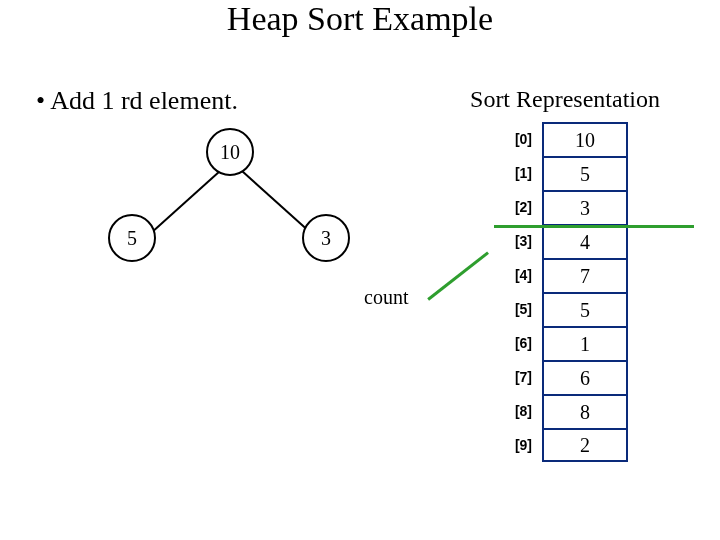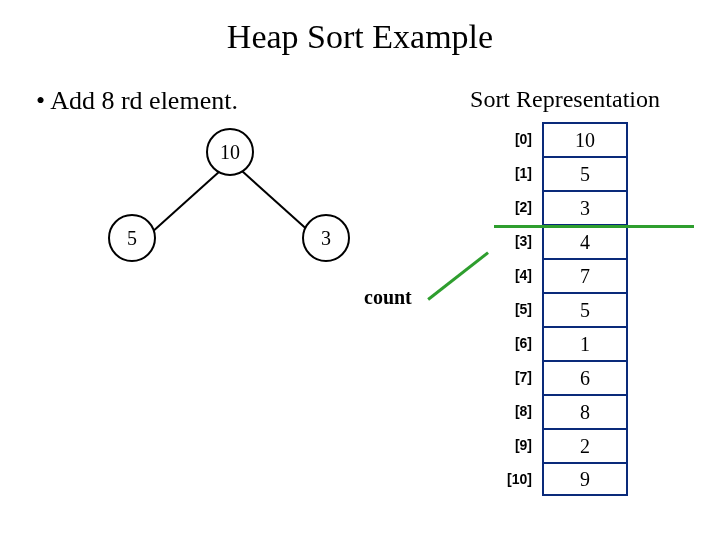--- a/index.html
+++ b/index.html
@@ -7,21 +7,20 @@
     width: 720px;
     height: 540px;
     background: #fff;
     font-family: "Times New Roman", serif;
     position: relative;
     overflow: hidden;
   }
   .title {
     text-align: center;
     font-size: 34px;
-    padding-top: 18px;
     font-weight: normal;
   }
   .bullet {
     position: absolute;
     left: 36px;
     top: 86px;
     font-size: 26px;
   }
   .array-rep {
     position: absolute;
@@ -60,21 +59,20 @@
   .edge-r {
     left: 242px; top: 170px;
     width: 104px;
     transform: rotate(42deg);
   }
   .count-label {
     position: absolute;
     left: 364px;
     top: 286px;
     font-size: 20px;
-    font-weight: bold;
   }
   .table-wrap {
     position: absolute;
     left: 490px;
     top: 122px;
   }
   .row {
     display: flex;
     align-items: center;
     height: 34px;
@@ -123,21 +121,21 @@
     height: 3px;
     background: #2e9e2e;
     z-index: 4;
   }
 </style>
 </head>
 <body>
 
 <h1 class="title">Heap Sort Example</h1>
 
-<div class="bullet">• Add 8 rd element.</div>
+<div class="bullet">• Add 1 rd element.</div>
 
 <div class="array-rep">Sort Representation</div>
 
 <div class="edge edge-l"></div>
 <div class="edge edge-r"></div>
 
 <div class="node node-10">10</div>
 <div class="node node-5">5</div>
 <div class="node node-3">3</div>
 
@@ -180,17 +178,13 @@
     <div class="cell">6</div>
   </div>
   <div class="row">
     <div class="idx">[8]</div>
     <div class="cell">8</div>
   </div>
   <div class="row">
     <div class="idx">[9]</div>
     <div class="cell">2</div>
   </div>
-  <div class="row">
-    <div class="idx">[10]</div>
-    <div class="cell">9</div>
-  </div>
 </div>
 
 </body></html>

